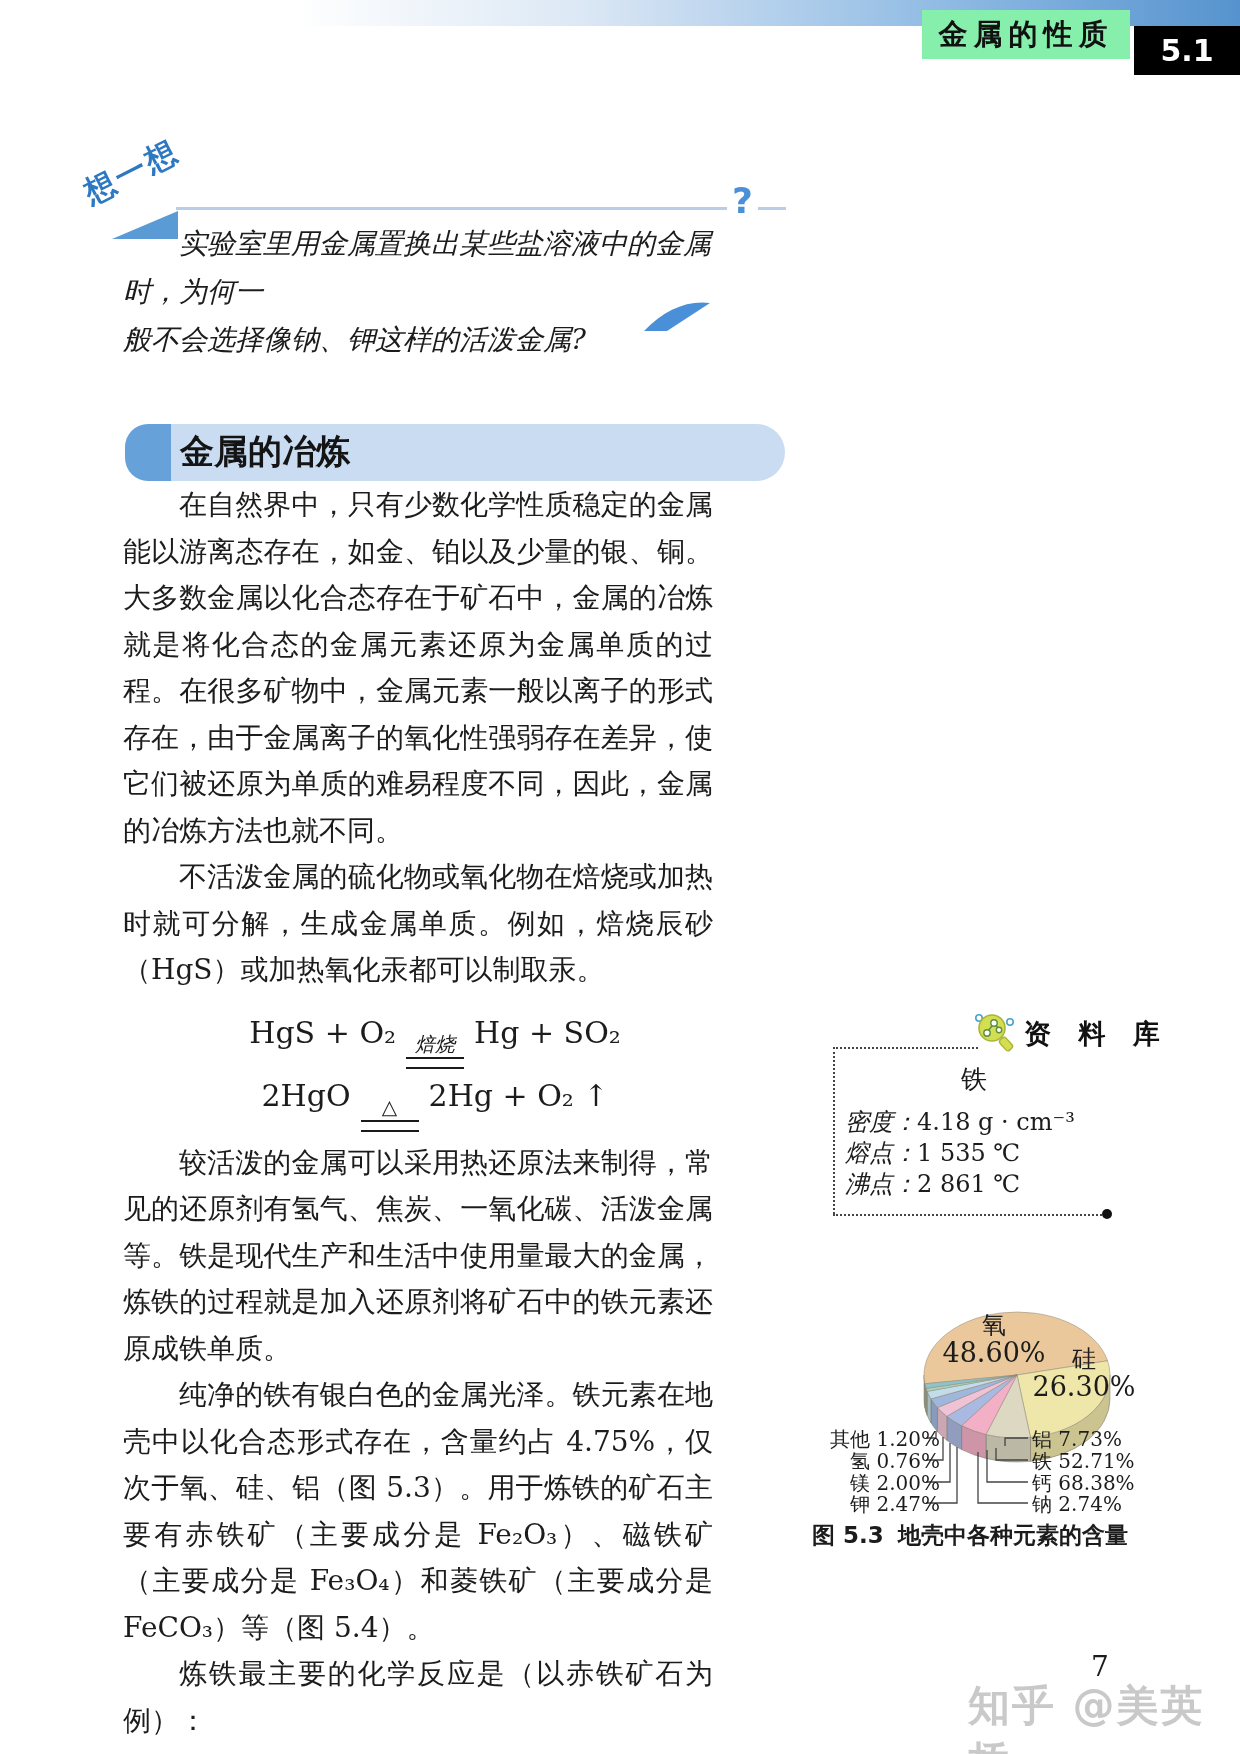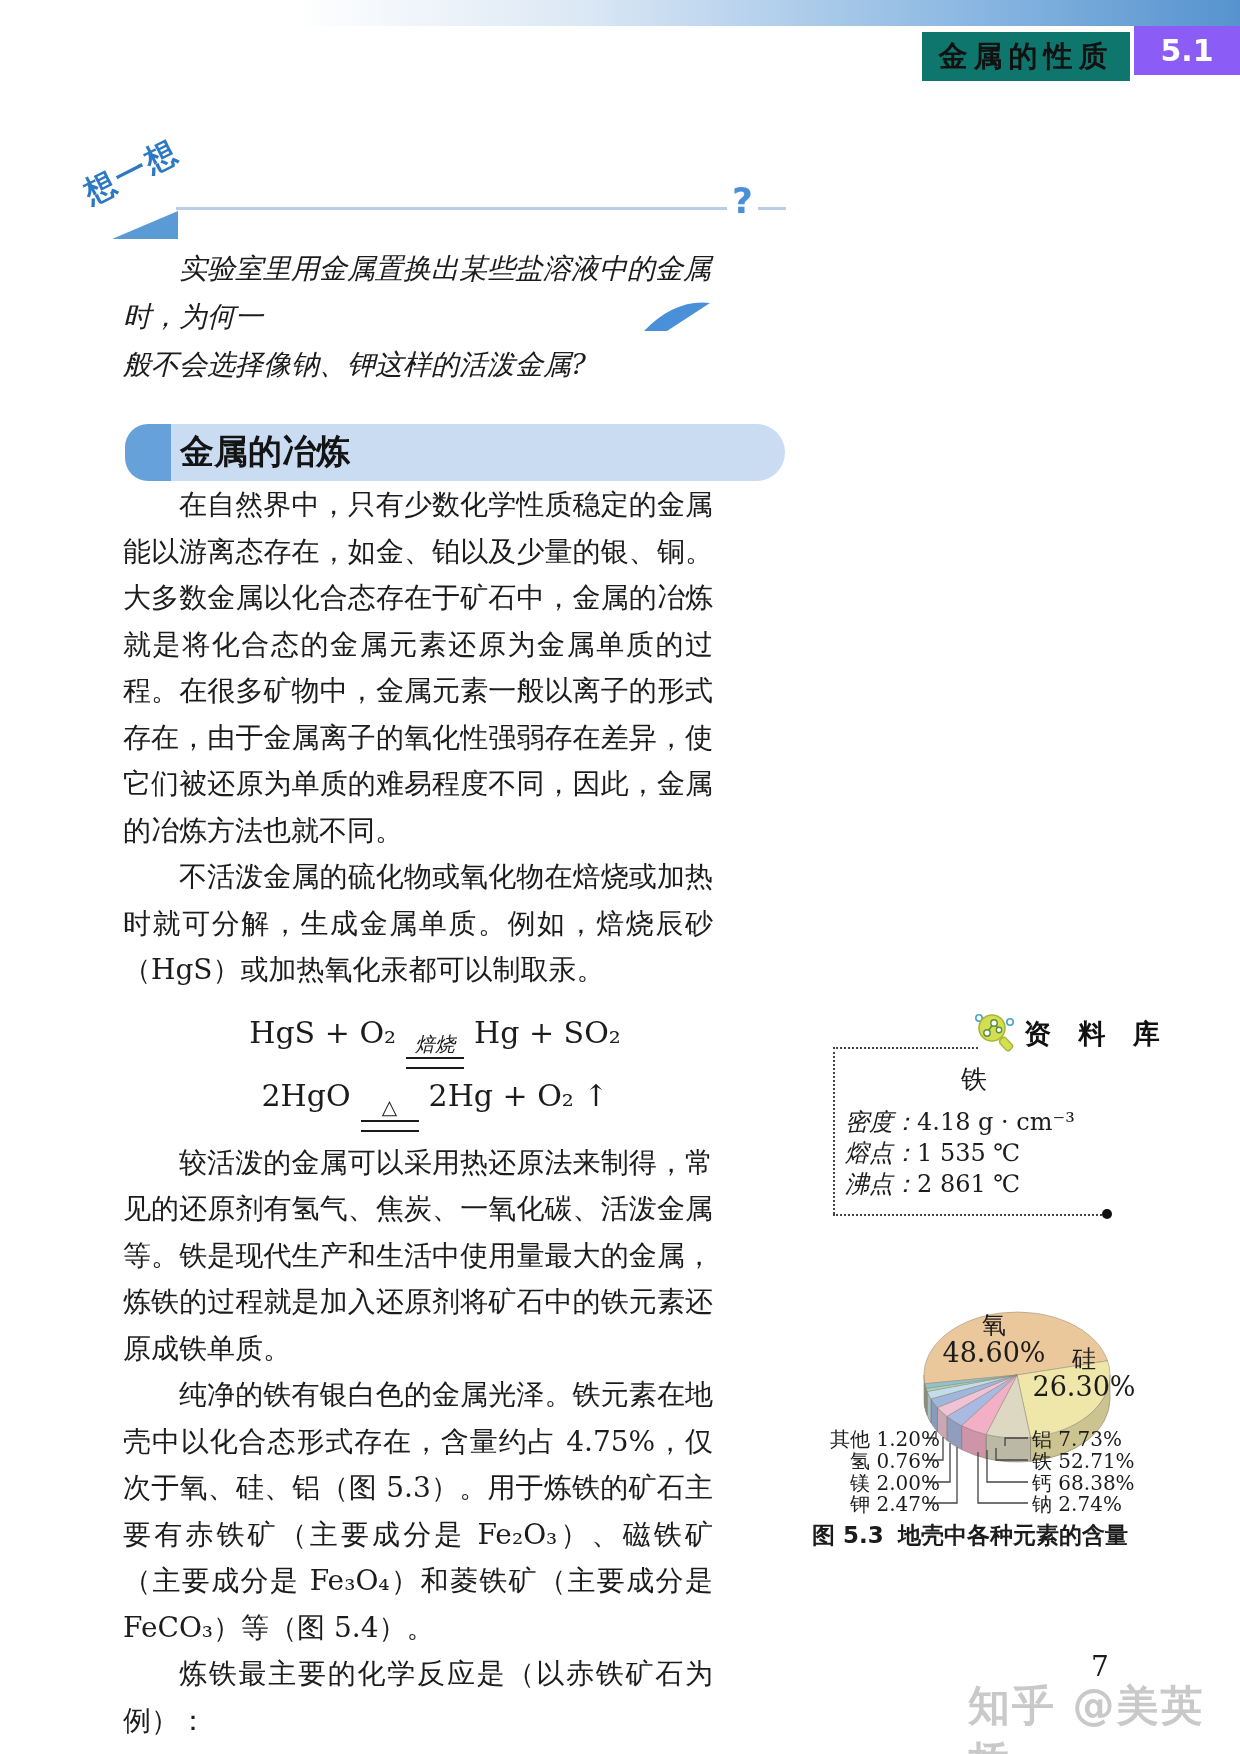--- a/index.html
+++ b/index.html
@@ -1,35 +1,35 @@
 <!DOCTYPE html>
 <html><head>
 <meta charset="utf-8">
 <style>
   html,body{margin:0;padding:0;background:#ffffff;}
   .page{position:relative;width:1240px;height:1754px;background:#fff;overflow:hidden;
         font-family:"DejaVu Serif","Liberation Serif",serif;color:#1c1c1c;}
   
   .topbar{position:absolute;left:295px;top:0;width:945px;height:26px;
           background:linear-gradient(90deg,#ffffff 0%,#dce8f5 30%,#8db9e3 70%,#5693ce 100%);}
-  .chapter-box{position:absolute;left:922px;top:32px;width:208px;height:49px;background:#0f766e;
+  .chapter-box{position:absolute;left:922px;top:10px;width:208px;height:49px;background:#86efac;
           display:flex;align-items:center;justify-content:center;
           font-family:"DejaVu Sans","Liberation Sans",sans-serif;font-weight:bold;font-size:29px;letter-spacing:6px;color:#111;}
-  .section-box{position:absolute;left:1134px;top:26px;width:106px;height:49px;background:#8b5cf6;
+  .section-box{position:absolute;left:1134px;top:26px;width:106px;height:49px;background:#000000;
           display:flex;align-items:center;justify-content:center;
           font-family:"DejaVu Sans","Liberation Sans",sans-serif;font-weight:bold;font-size:30px;color:#fff;}
   
   .think-badge{position:absolute;left:96px;top:172px;transform:rotate(-27deg);transform-origin:left bottom;
           font-family:"DejaVu Sans","Liberation Sans",sans-serif;font-weight:bold;font-size:31px;letter-spacing:3px;color:#2d78c2;}
   .think-tri{position:absolute;left:112px;top:211px;width:66px;height:28px;background:#5b9bd5;
           clip-path:polygon(0 100%,100% 0,100% 100%);}
   .think-line{position:absolute;left:176px;top:207px;width:610px;height:3px;background:#b9cde6;}
   .think-q{position:absolute;left:727px;top:183px;font-family:"DejaVu Sans",sans-serif;font-weight:bold;
           font-size:36px;line-height:1;color:#4a90d9;background:#fff;padding:0 5px;}
-  .question{position:absolute;left:123px;top:245px;width:598px;font-style:italic;
+  .question{position:absolute;left:123px;top:220px;width:598px;font-style:italic;
           font-size:28px;line-height:48px;}
   .q1{text-indent:2em;}
   .arrow-swoosh{position:absolute;left:642px;top:296px;}
   
   .banner-light{position:absolute;left:168px;top:424px;width:617px;height:57px;background:#c9dcf2;
           border-radius:0 29px 29px 0;}
   .banner-cap{position:absolute;left:125px;top:424px;width:46px;height:57px;background:#66a1d9;
           border-radius:23px 0 0 23px;}
   .banner-title{position:absolute;left:180px;top:429px;font-family:"DejaVu Sans","Liberation Sans",sans-serif;
           font-weight:bold;font-size:34px;color:#141414;}

